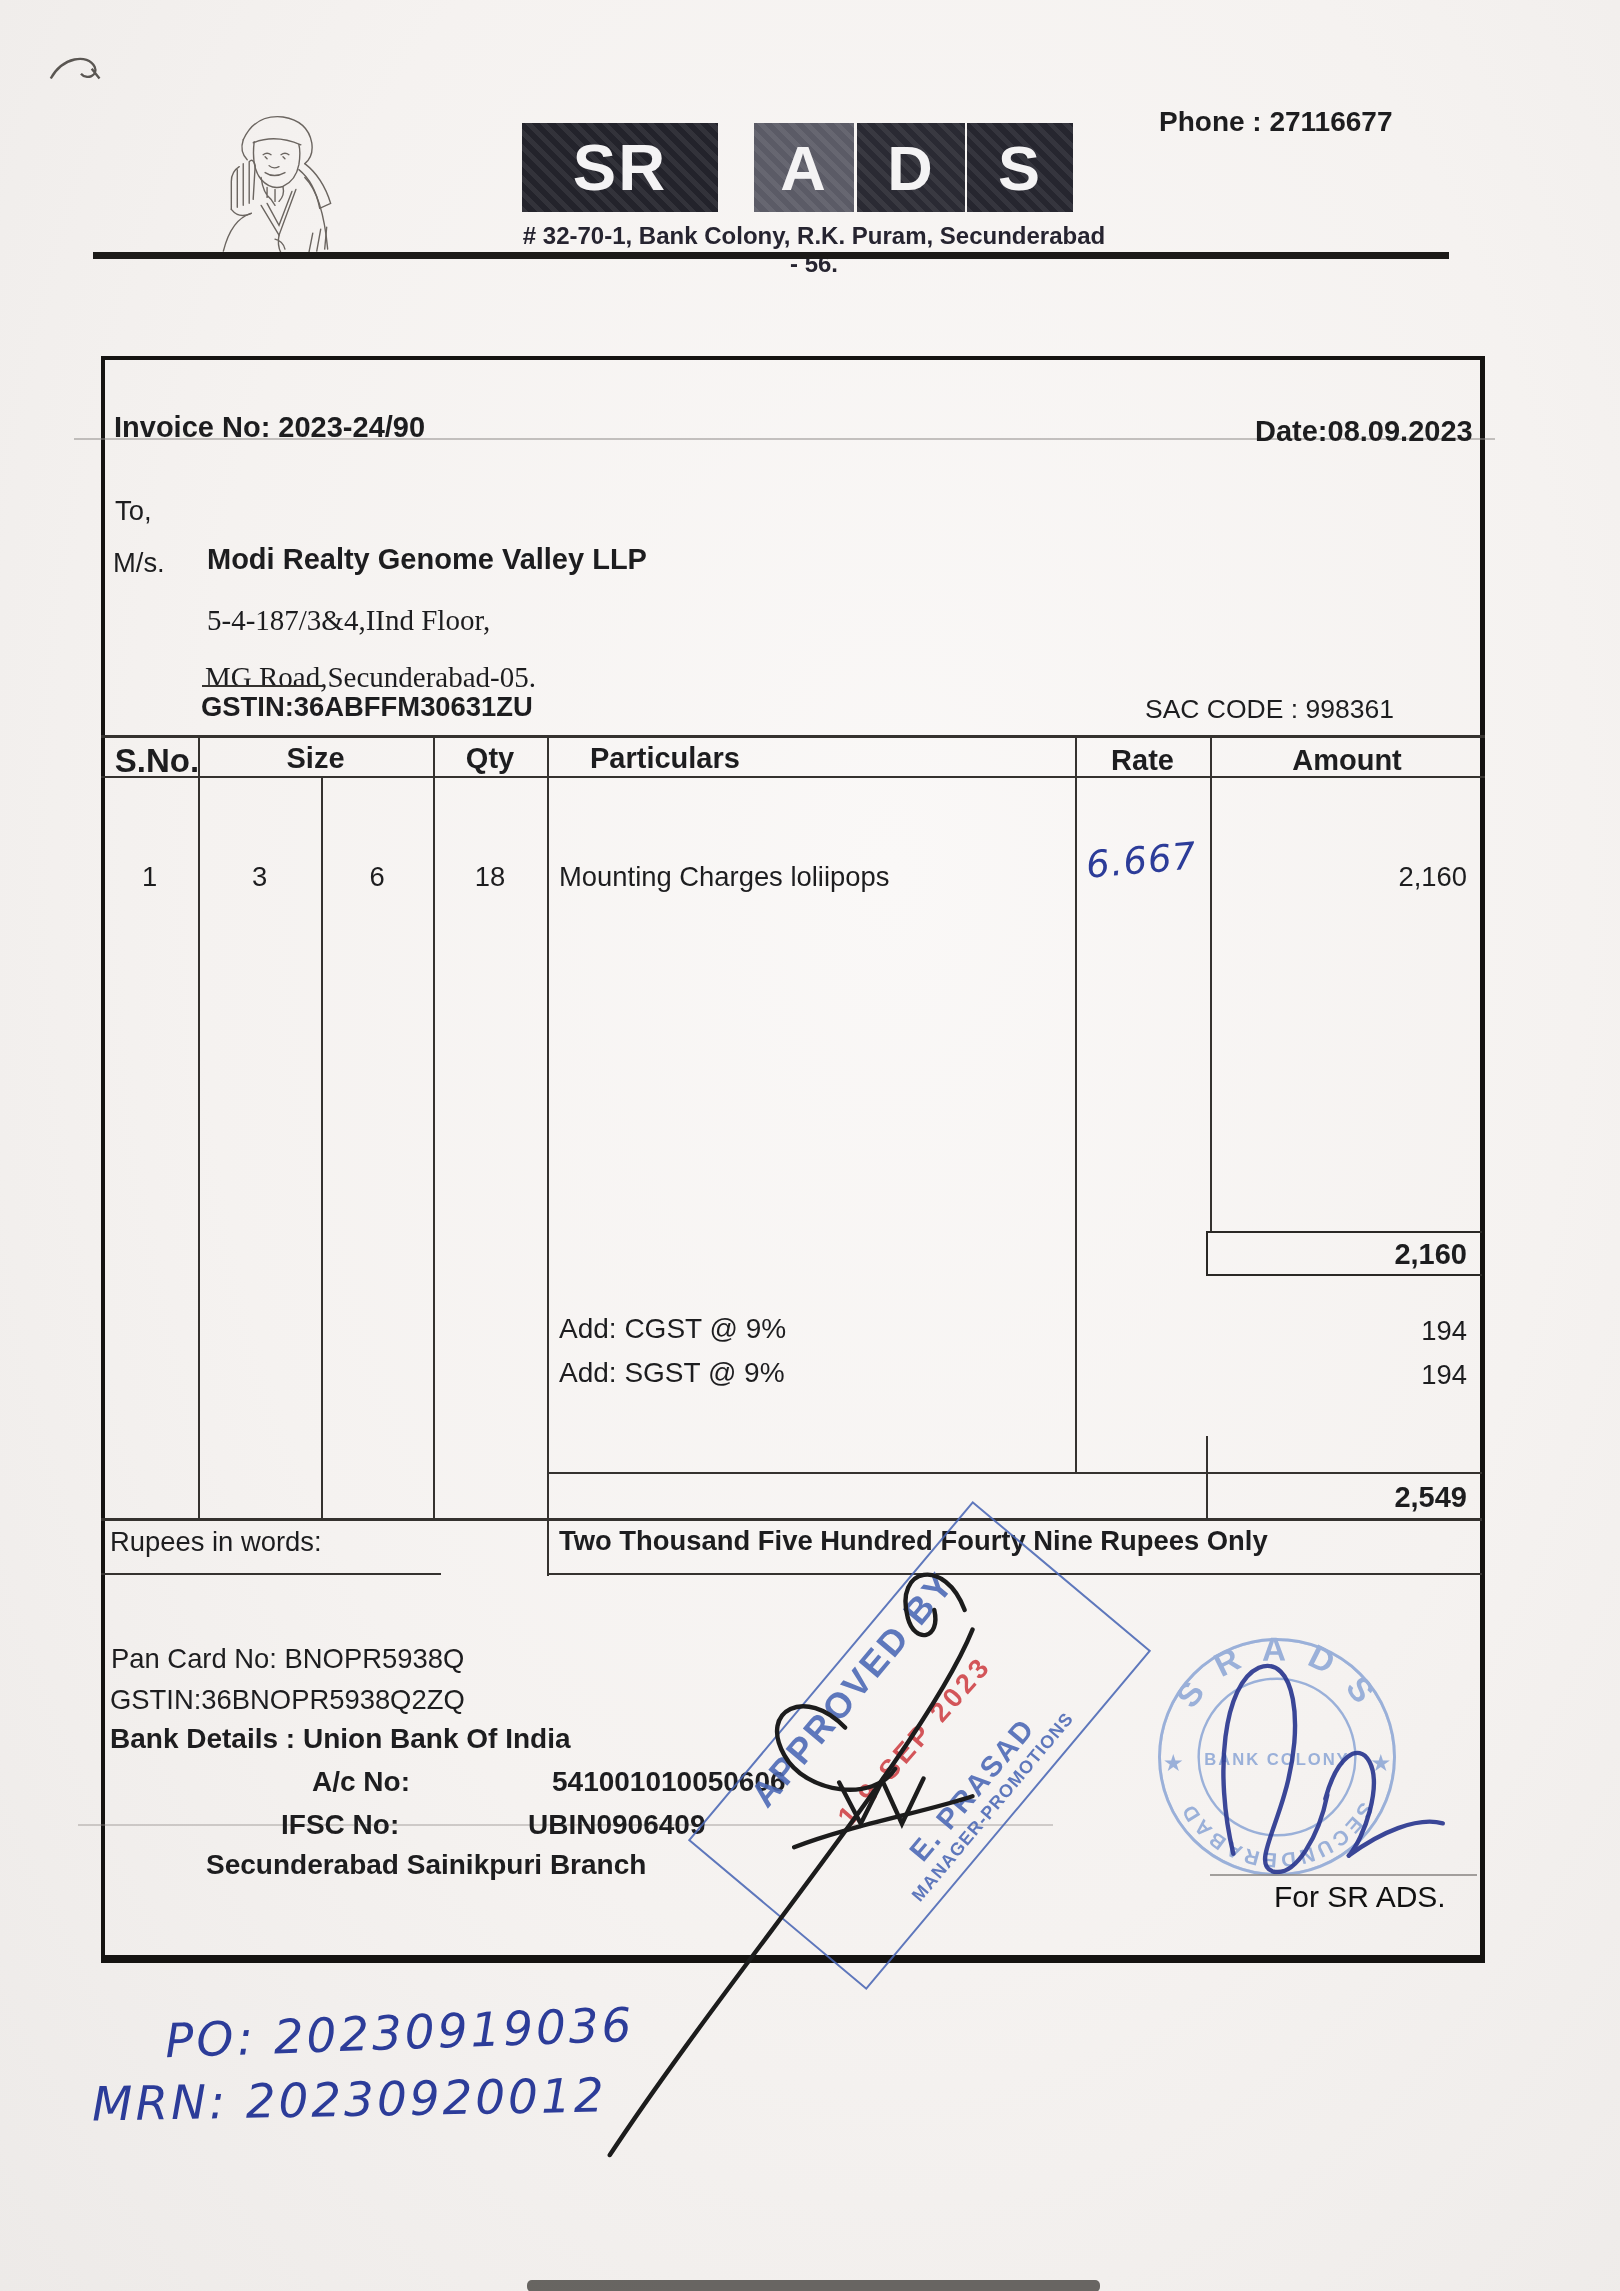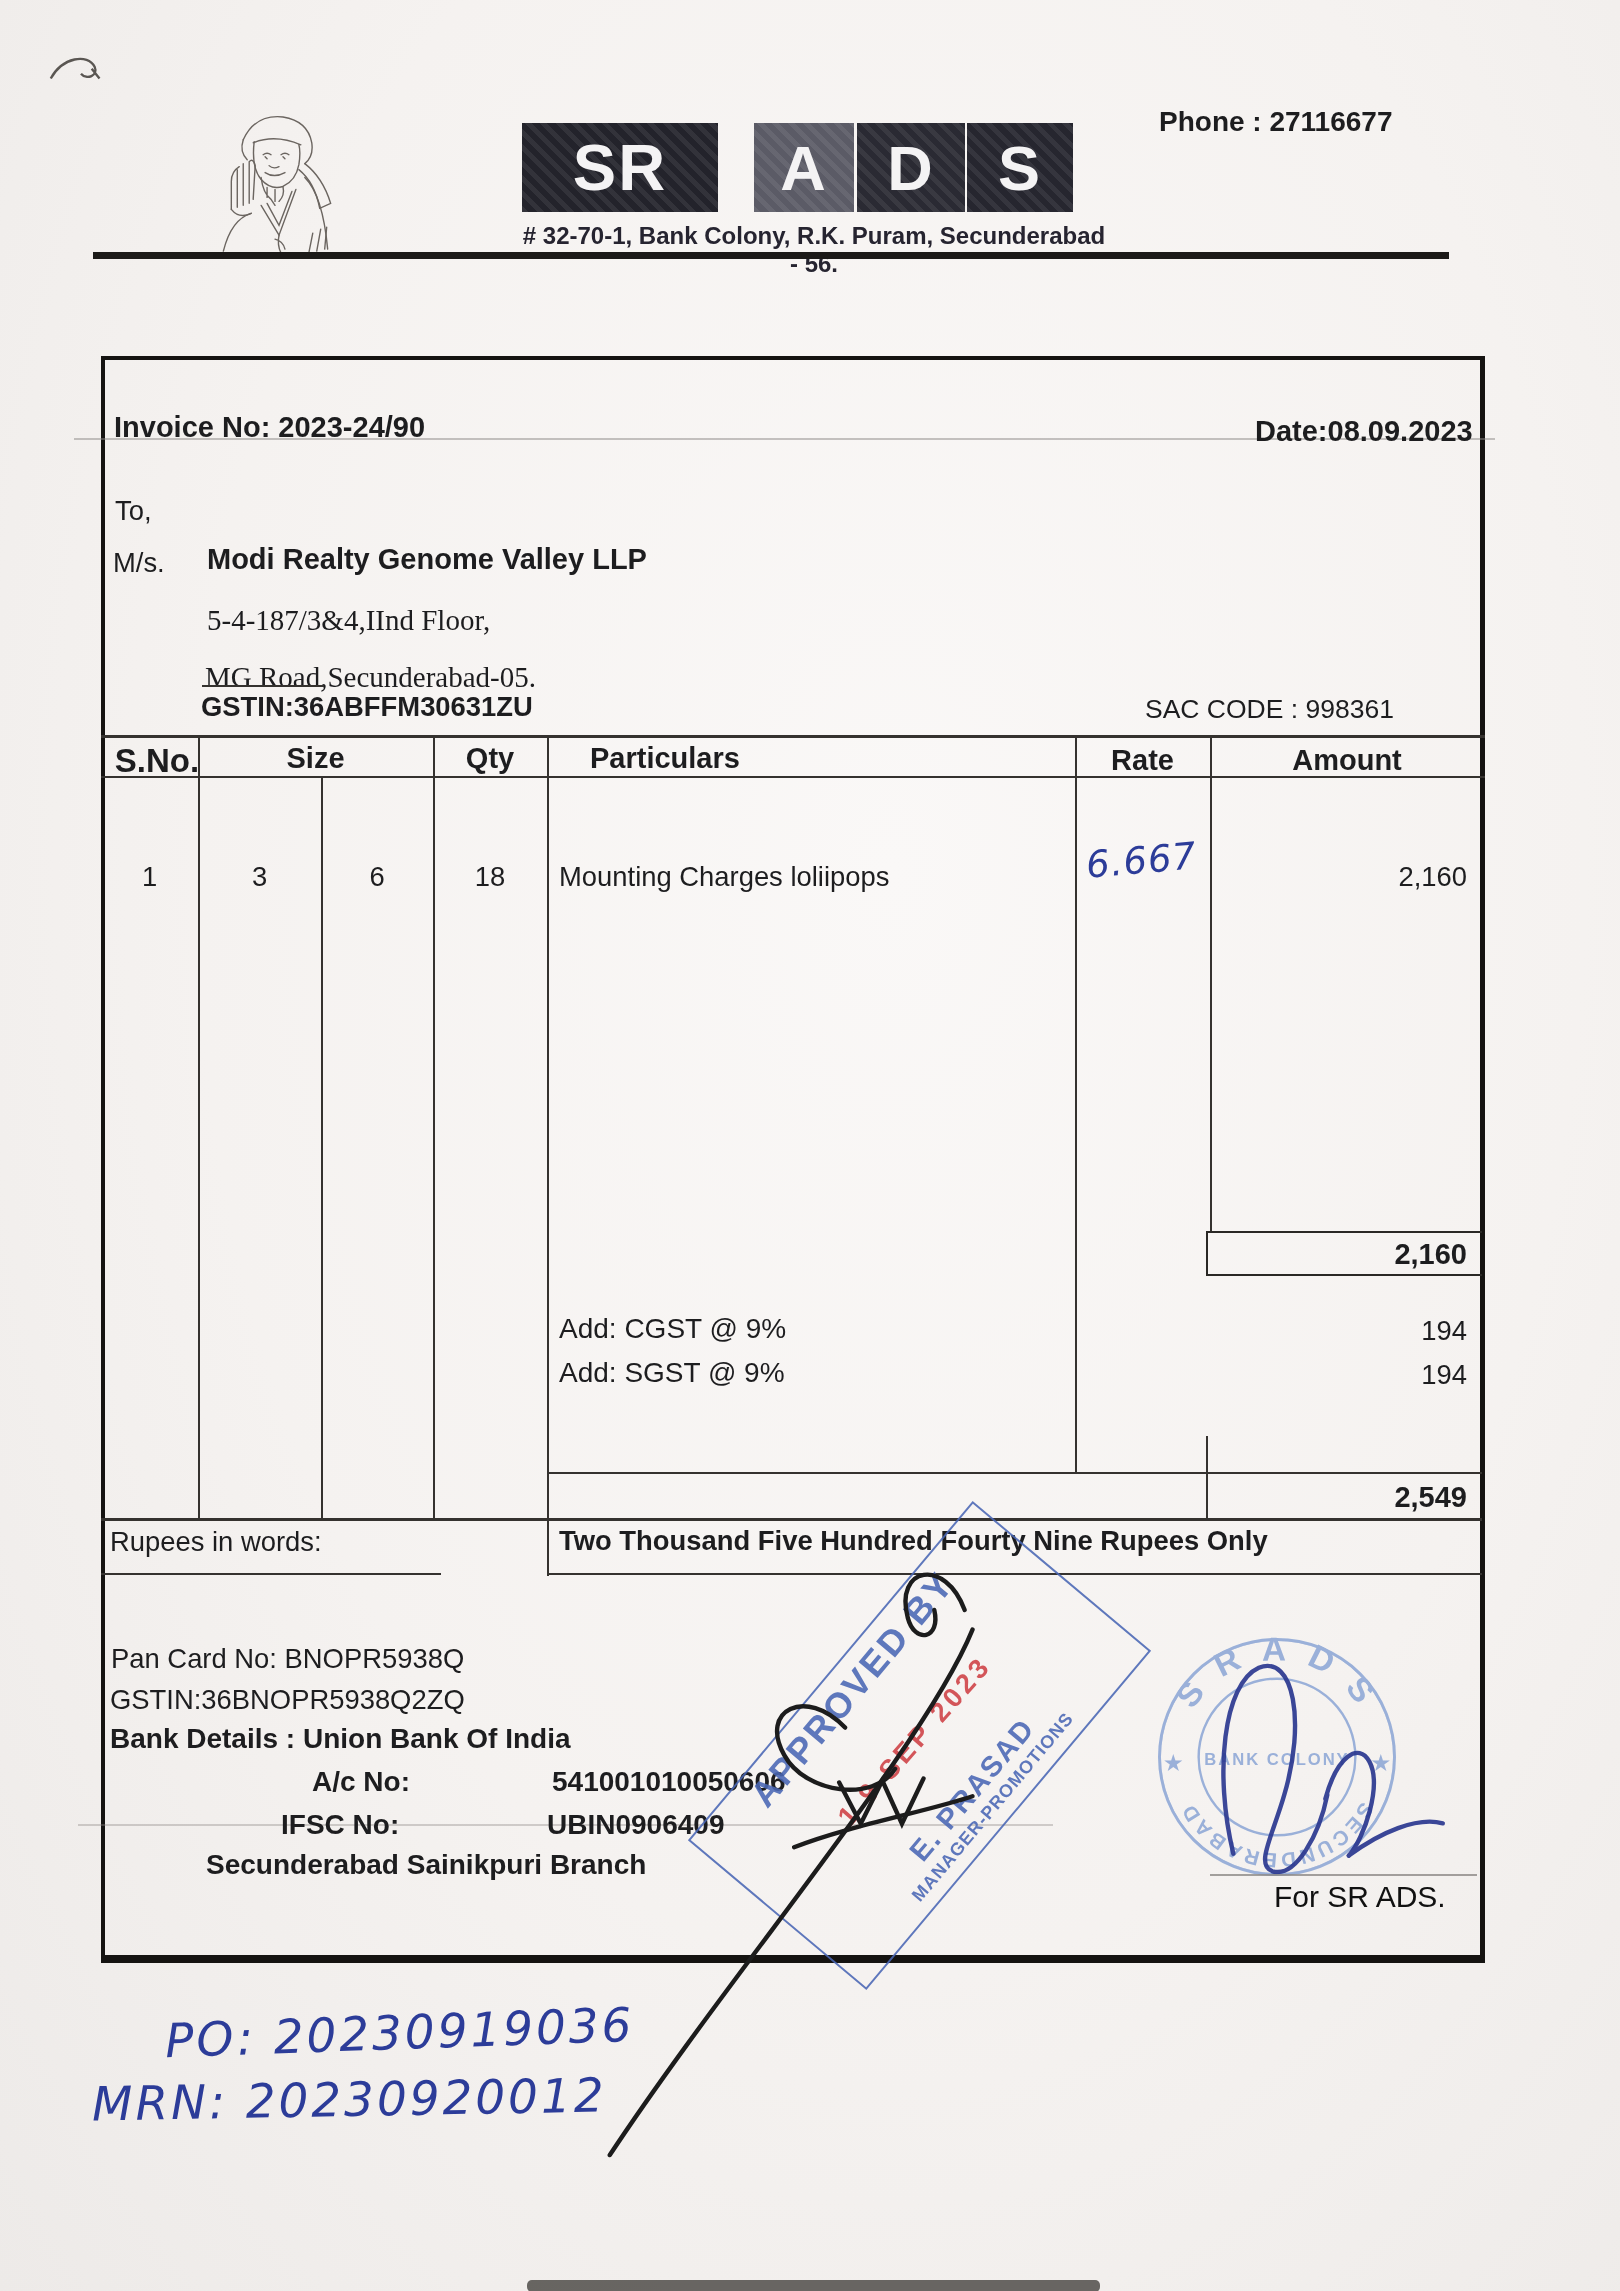--- a/index.html
+++ b/index.html
@@ -137,21 +137,21 @@
   <div class="abs b" style="left:559px;top:1525px;font-size:27.4px;">Two Thousand Five Hundred Fourty Nine Rupees Only</div>
   <div class="line" style="left:101px;top:1573px;width:340px;height:2px;"></div>
   <div class="line" style="left:547px;top:1573px;width:935px;height:2px;"></div>
 
   <div class="abs" style="left:111px;top:1643px;font-size:27.4px;">Pan Card No: BNOPR5938Q</div>
   <div class="abs" style="left:110px;top:1684px;font-size:27.4px;">GSTIN:36BNOPR5938Q2ZQ</div>
   <div class="abs b" style="left:110px;top:1723px;font-size:28px;">Bank Details : Union Bank Of India</div>
   <div class="abs b" style="left:312px;top:1766px;font-size:28px;">A/c No:</div>
   <div class="abs b" style="left:552px;top:1766px;font-size:28px;">541001010050606</div>
   <div class="abs b" style="left:281px;top:1809px;font-size:28px;">IFSC No:</div>
-  <div class="abs b" style="left:547px;top:1809px;font-size:28px;">UBIN0906409</div>
+  <div class="abs b" style="left:528px;top:1809px;font-size:28px;">UBIN0906409</div>
   <div class="abs b" style="left:206px;top:1849px;font-size:28px;">Secunderabad Sainikpuri Branch</div>
 
   <svg class="abs" style="left:1135px;top:1615px;z-index:5;opacity:.85;" width="284" height="284" viewBox="-145 -145 290 290">
     <g stroke="#8ba5d5" fill="none">
       <circle cx="0" cy="0" r="120" stroke-width="3"></circle>
       <circle cx="0" cy="0" r="119" stroke-width="1" opacity=".6"></circle>
       <circle cx="0" cy="0" r="80" stroke-width="2.5"></circle>
     </g>
     <defs>
       <path id="arcTop" d="M -92 -32 A 97 97 0 0 1 92 -32"></path>

